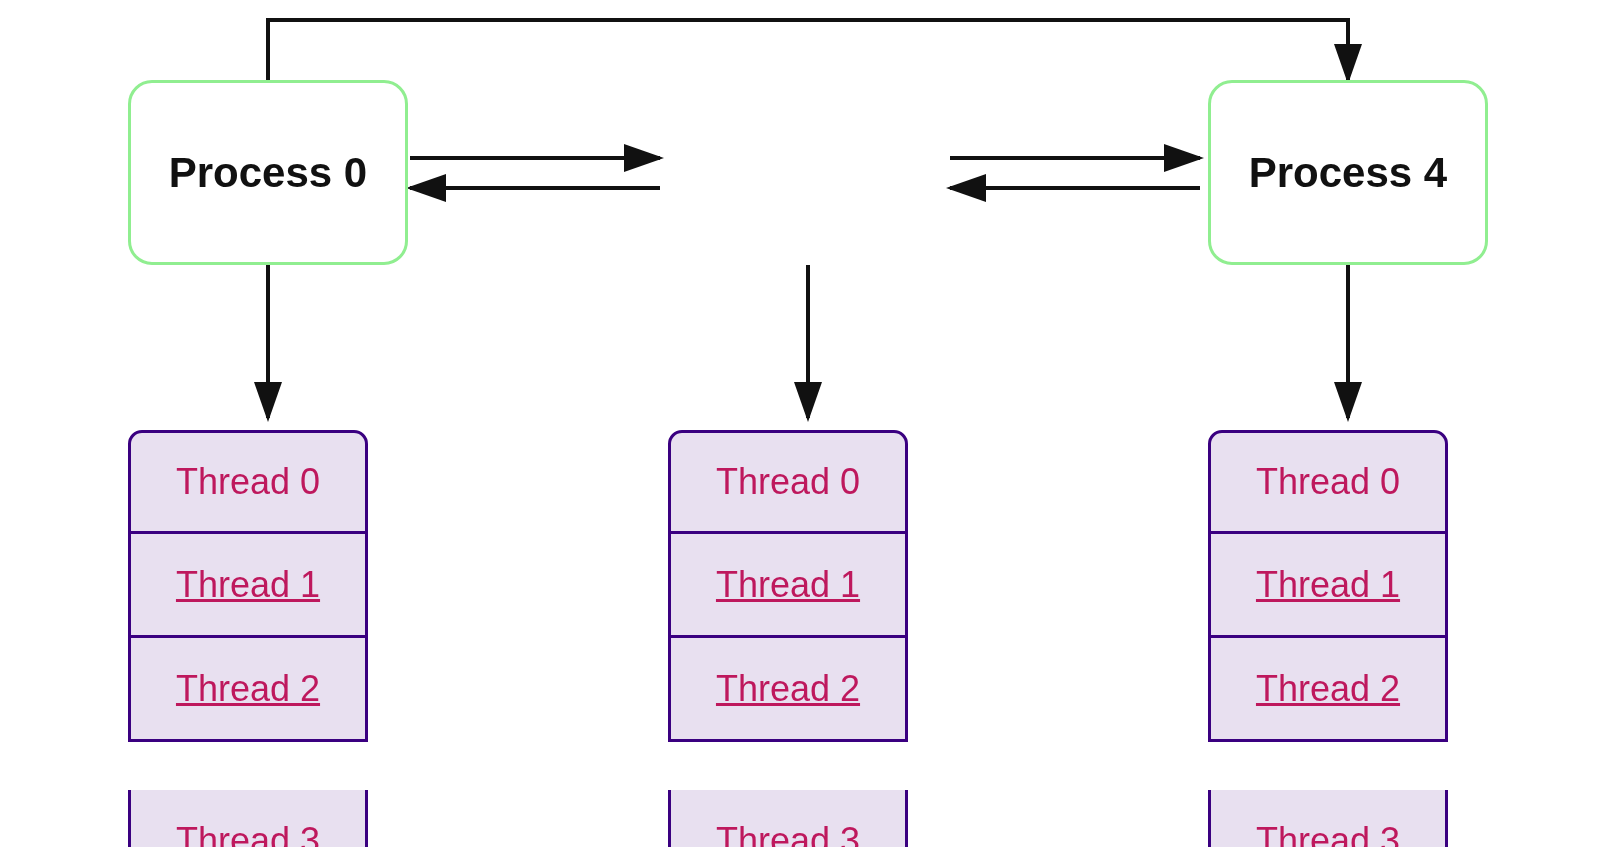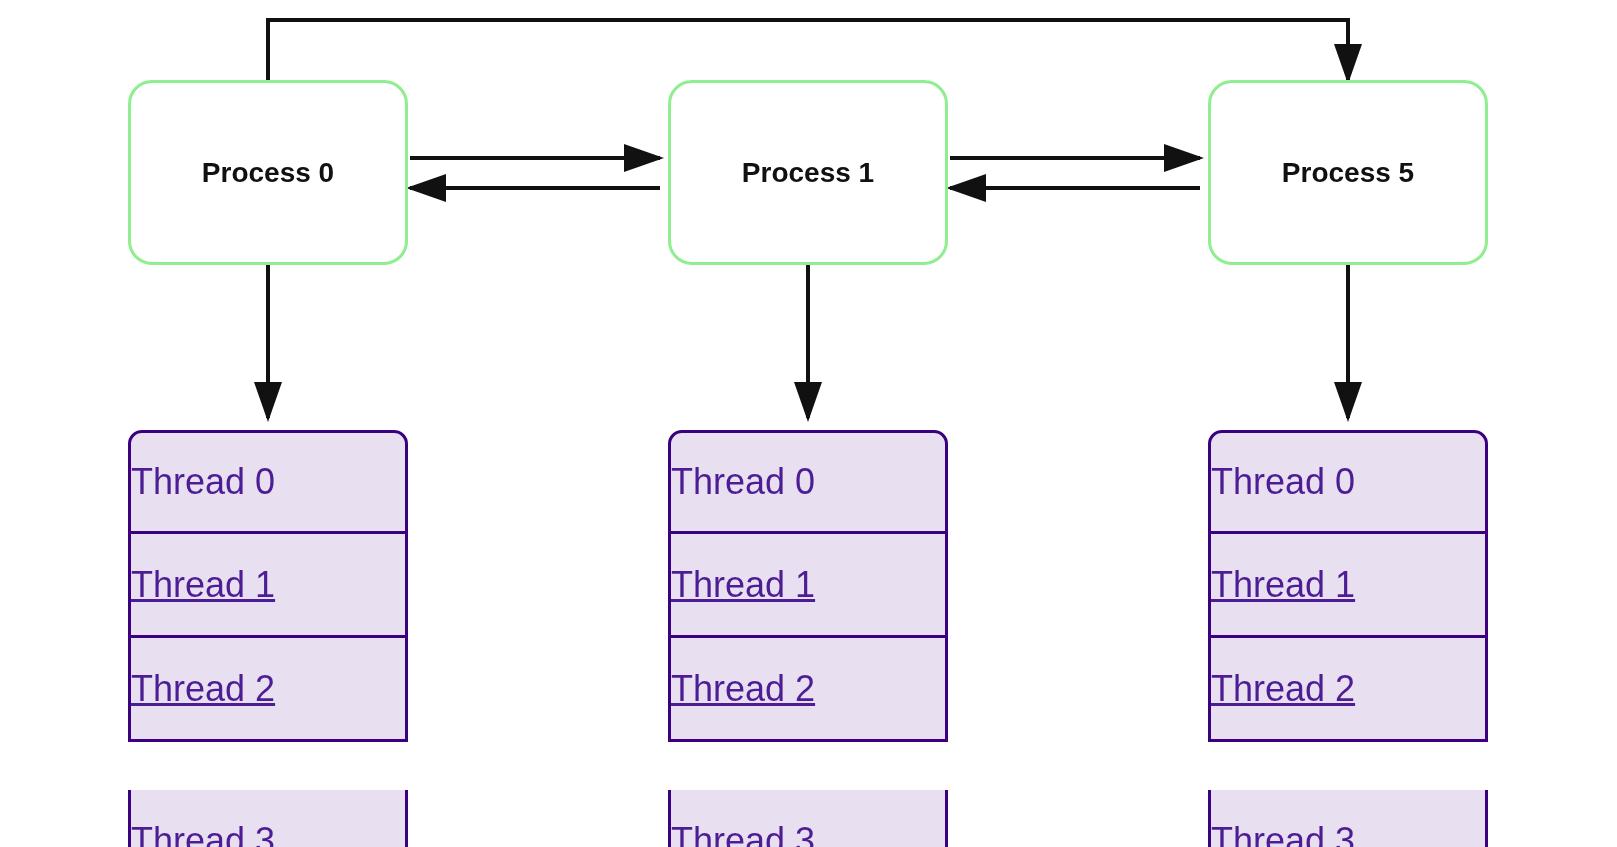--- a/index.html
+++ b/index.html
@@ -29,42 +29,43 @@
 
     .process-box {
       width: 280px;
       height: 180px;
       border: 3px solid #90ee90;
       border-radius: 24px;
       background: #ffffff;
       display: flex;
       align-items: center;
       justify-content: center;
-      font-size: 28px;
+      font-size: 42px;
       font-weight: bold;
       color: #111;
       position: relative;
     }
 
     .thread-stack {
       display: flex;
       flex-direction: column;
       width: 280px;
     }
 
     .thread-cell {
-      width: 280px;
+      width: 240px;
       height: 104px;
       border: 3px solid #3a0080;
       background: #e8e0f0;
       display: flex;
       align-items: center;
+      justify-content: center;
       font-size: 36px;
       font-weight: normal;
-      color: #4c1d95;
+      color: #be185d;
     }
 
     .thread-cell:first-child {
       border-radius: 14px 14px 0 0;
     }
     .thread-cell:last-child {
       border-radius: 0 0 14px 14px;
       margin-top: 48px;
     }
     .thread-cell:not(:first-child) {
@@ -113,26 +114,23 @@
 
     <line x1="808" y1="265" x2="808" y2="418" stroke="#111" stroke-width="4" marker-end="url(#arrowhead)"></line>
 
     <line x1="1348" y1="265" x2="1348" y2="418" stroke="#111" stroke-width="4" marker-end="url(#arrowhead)"></line>
   </svg>
 
   <div class="process-box process-wrapper col-0" style="left: calc(268px - 140px); top: 80px; width: 280px; height: 185px;">
     <span>Process 0</span>
   </div>
 
-  <div class="process-box process-wrapper" style="left: calc(808px - 140px); top: 80px; width: 280px; height: 185px;">
-    <span>Process 1</span>
-  </div>
 
   <div class="process-box process-wrapper" style="left: calc(1348px - 140px); top: 80px; width: 280px; height: 185px;">
-    <span>Process 5</span>
+    <span>Process 4</span>
   </div>
 
   <div class="thread-wrapper" style="left: calc(268px - 140px);">
     <div class="thread-stack">
       <div class="thread-cell" style="border-radius: 14px 14px 0 0;">
         <span>Thread 0</span>
       </div>
       <div class="thread-cell">
         <span>Thread 1</span>
       </div>

